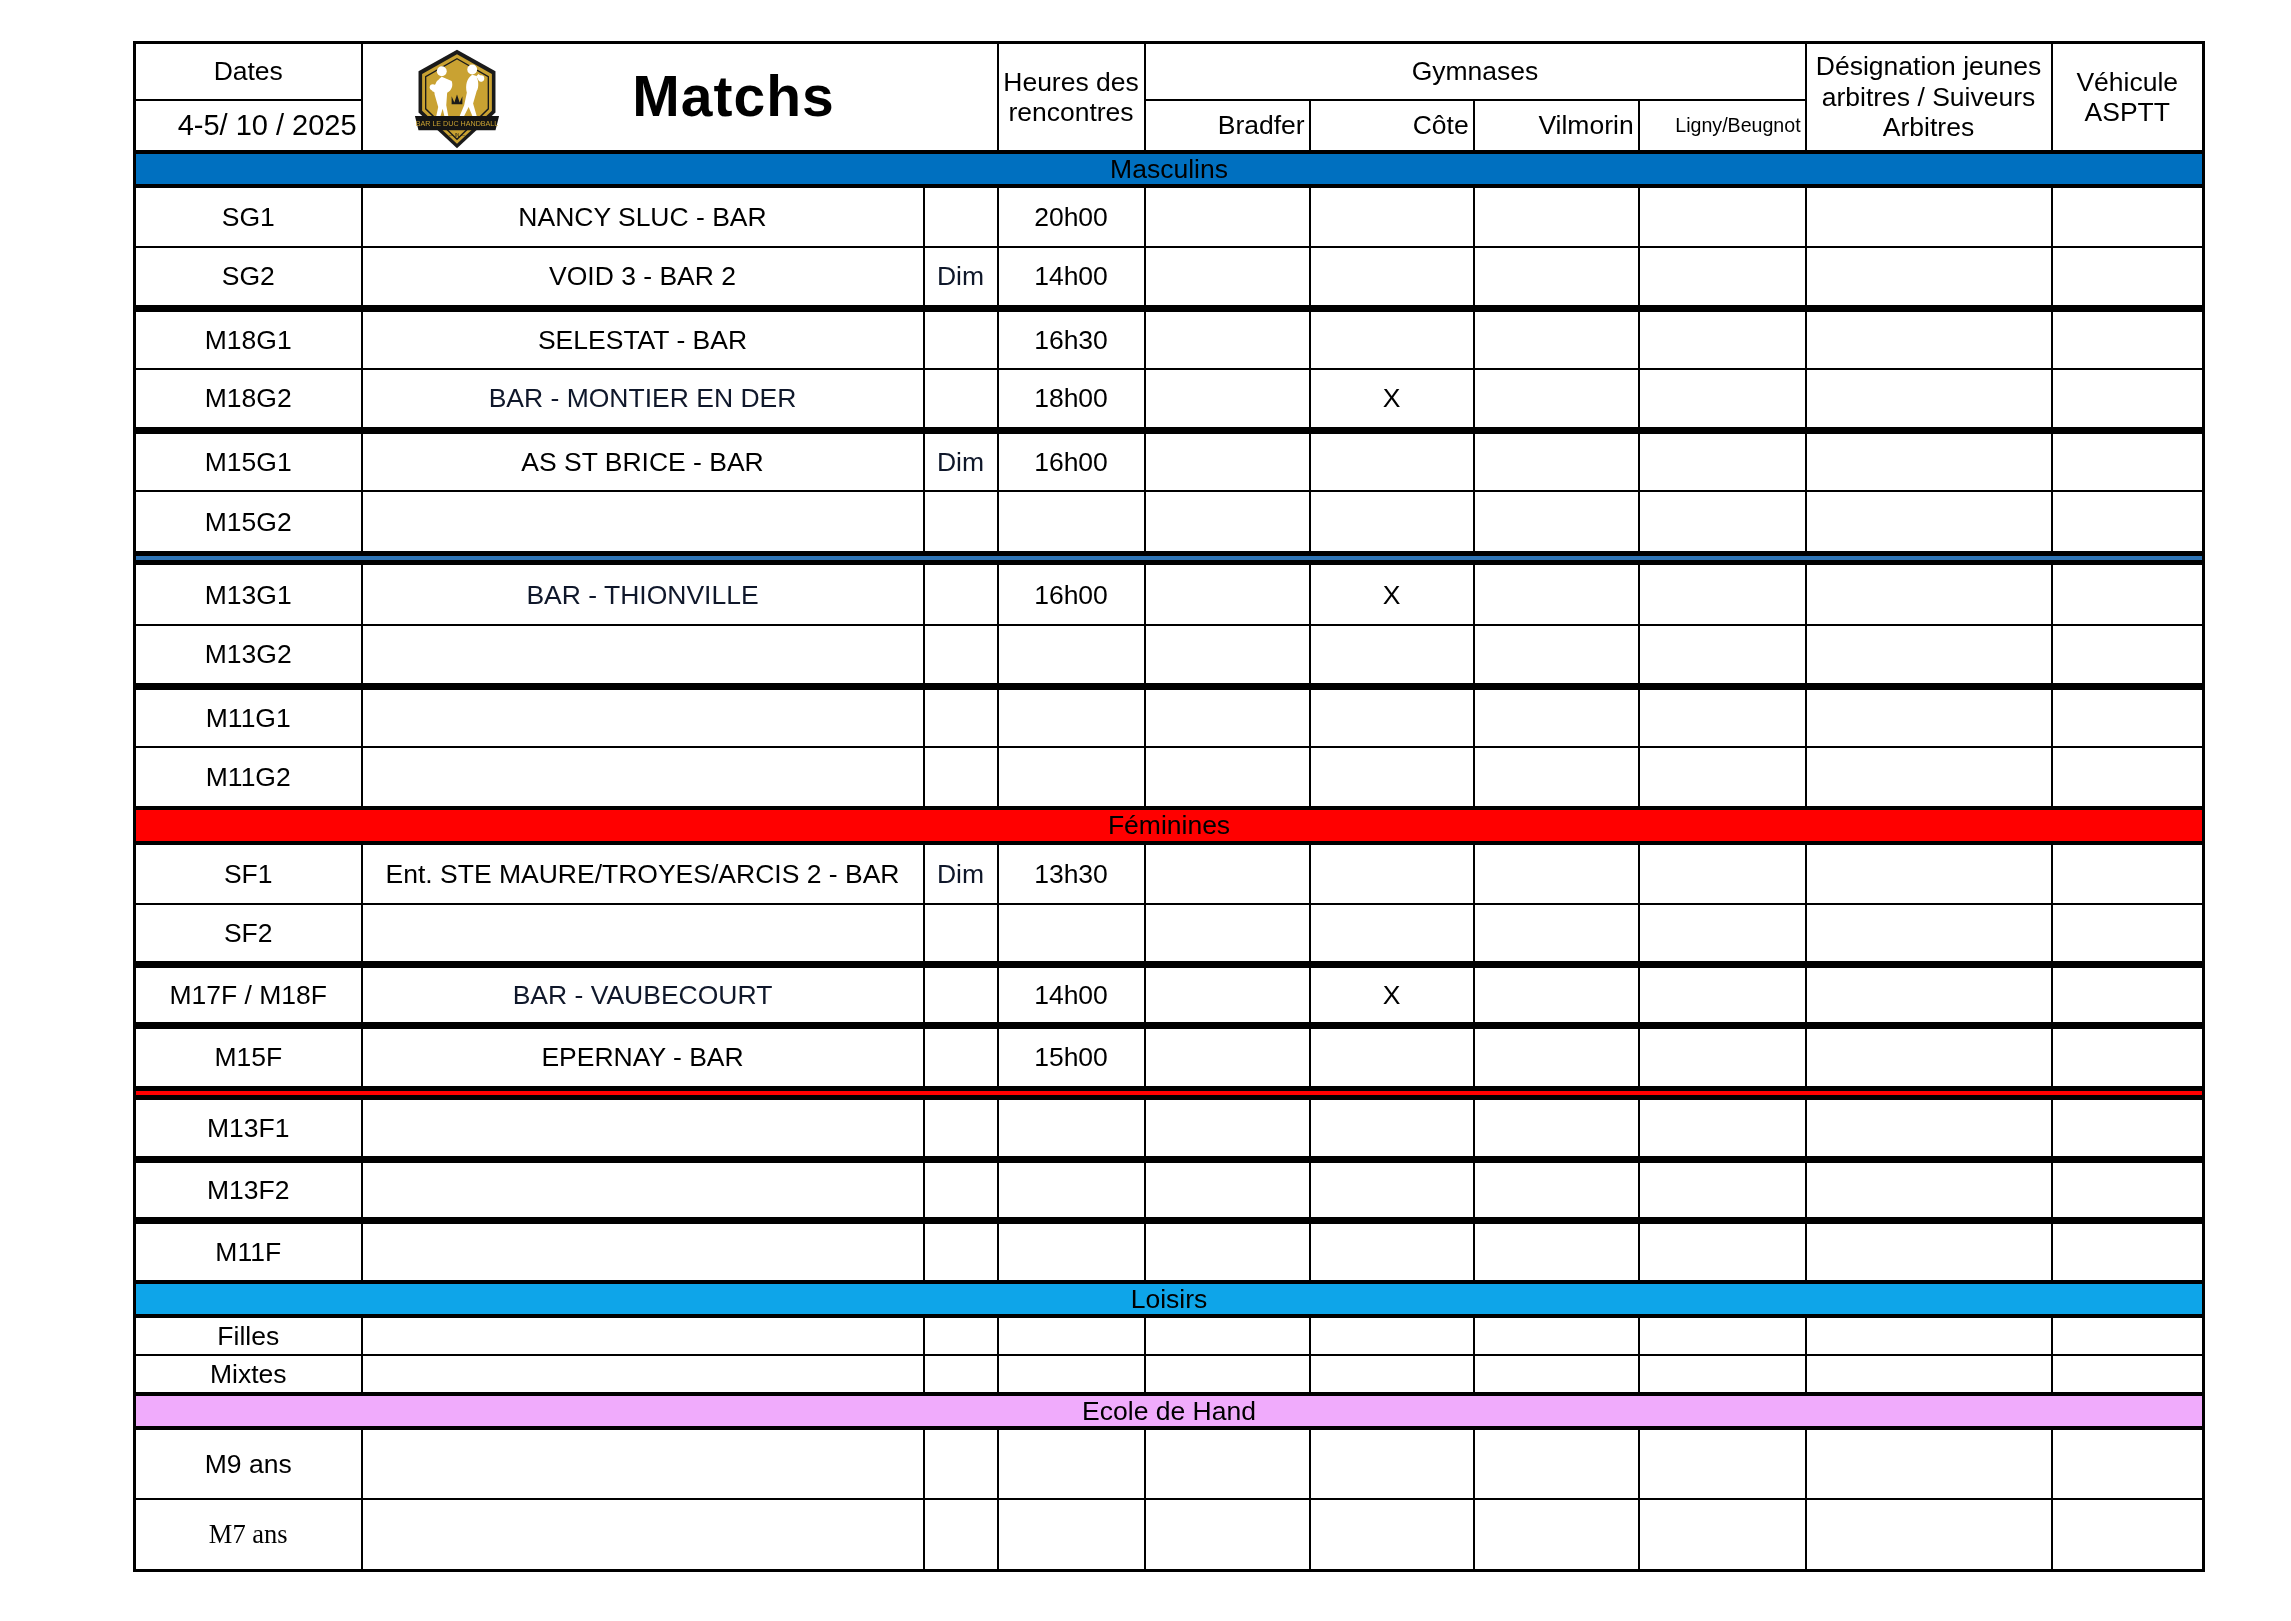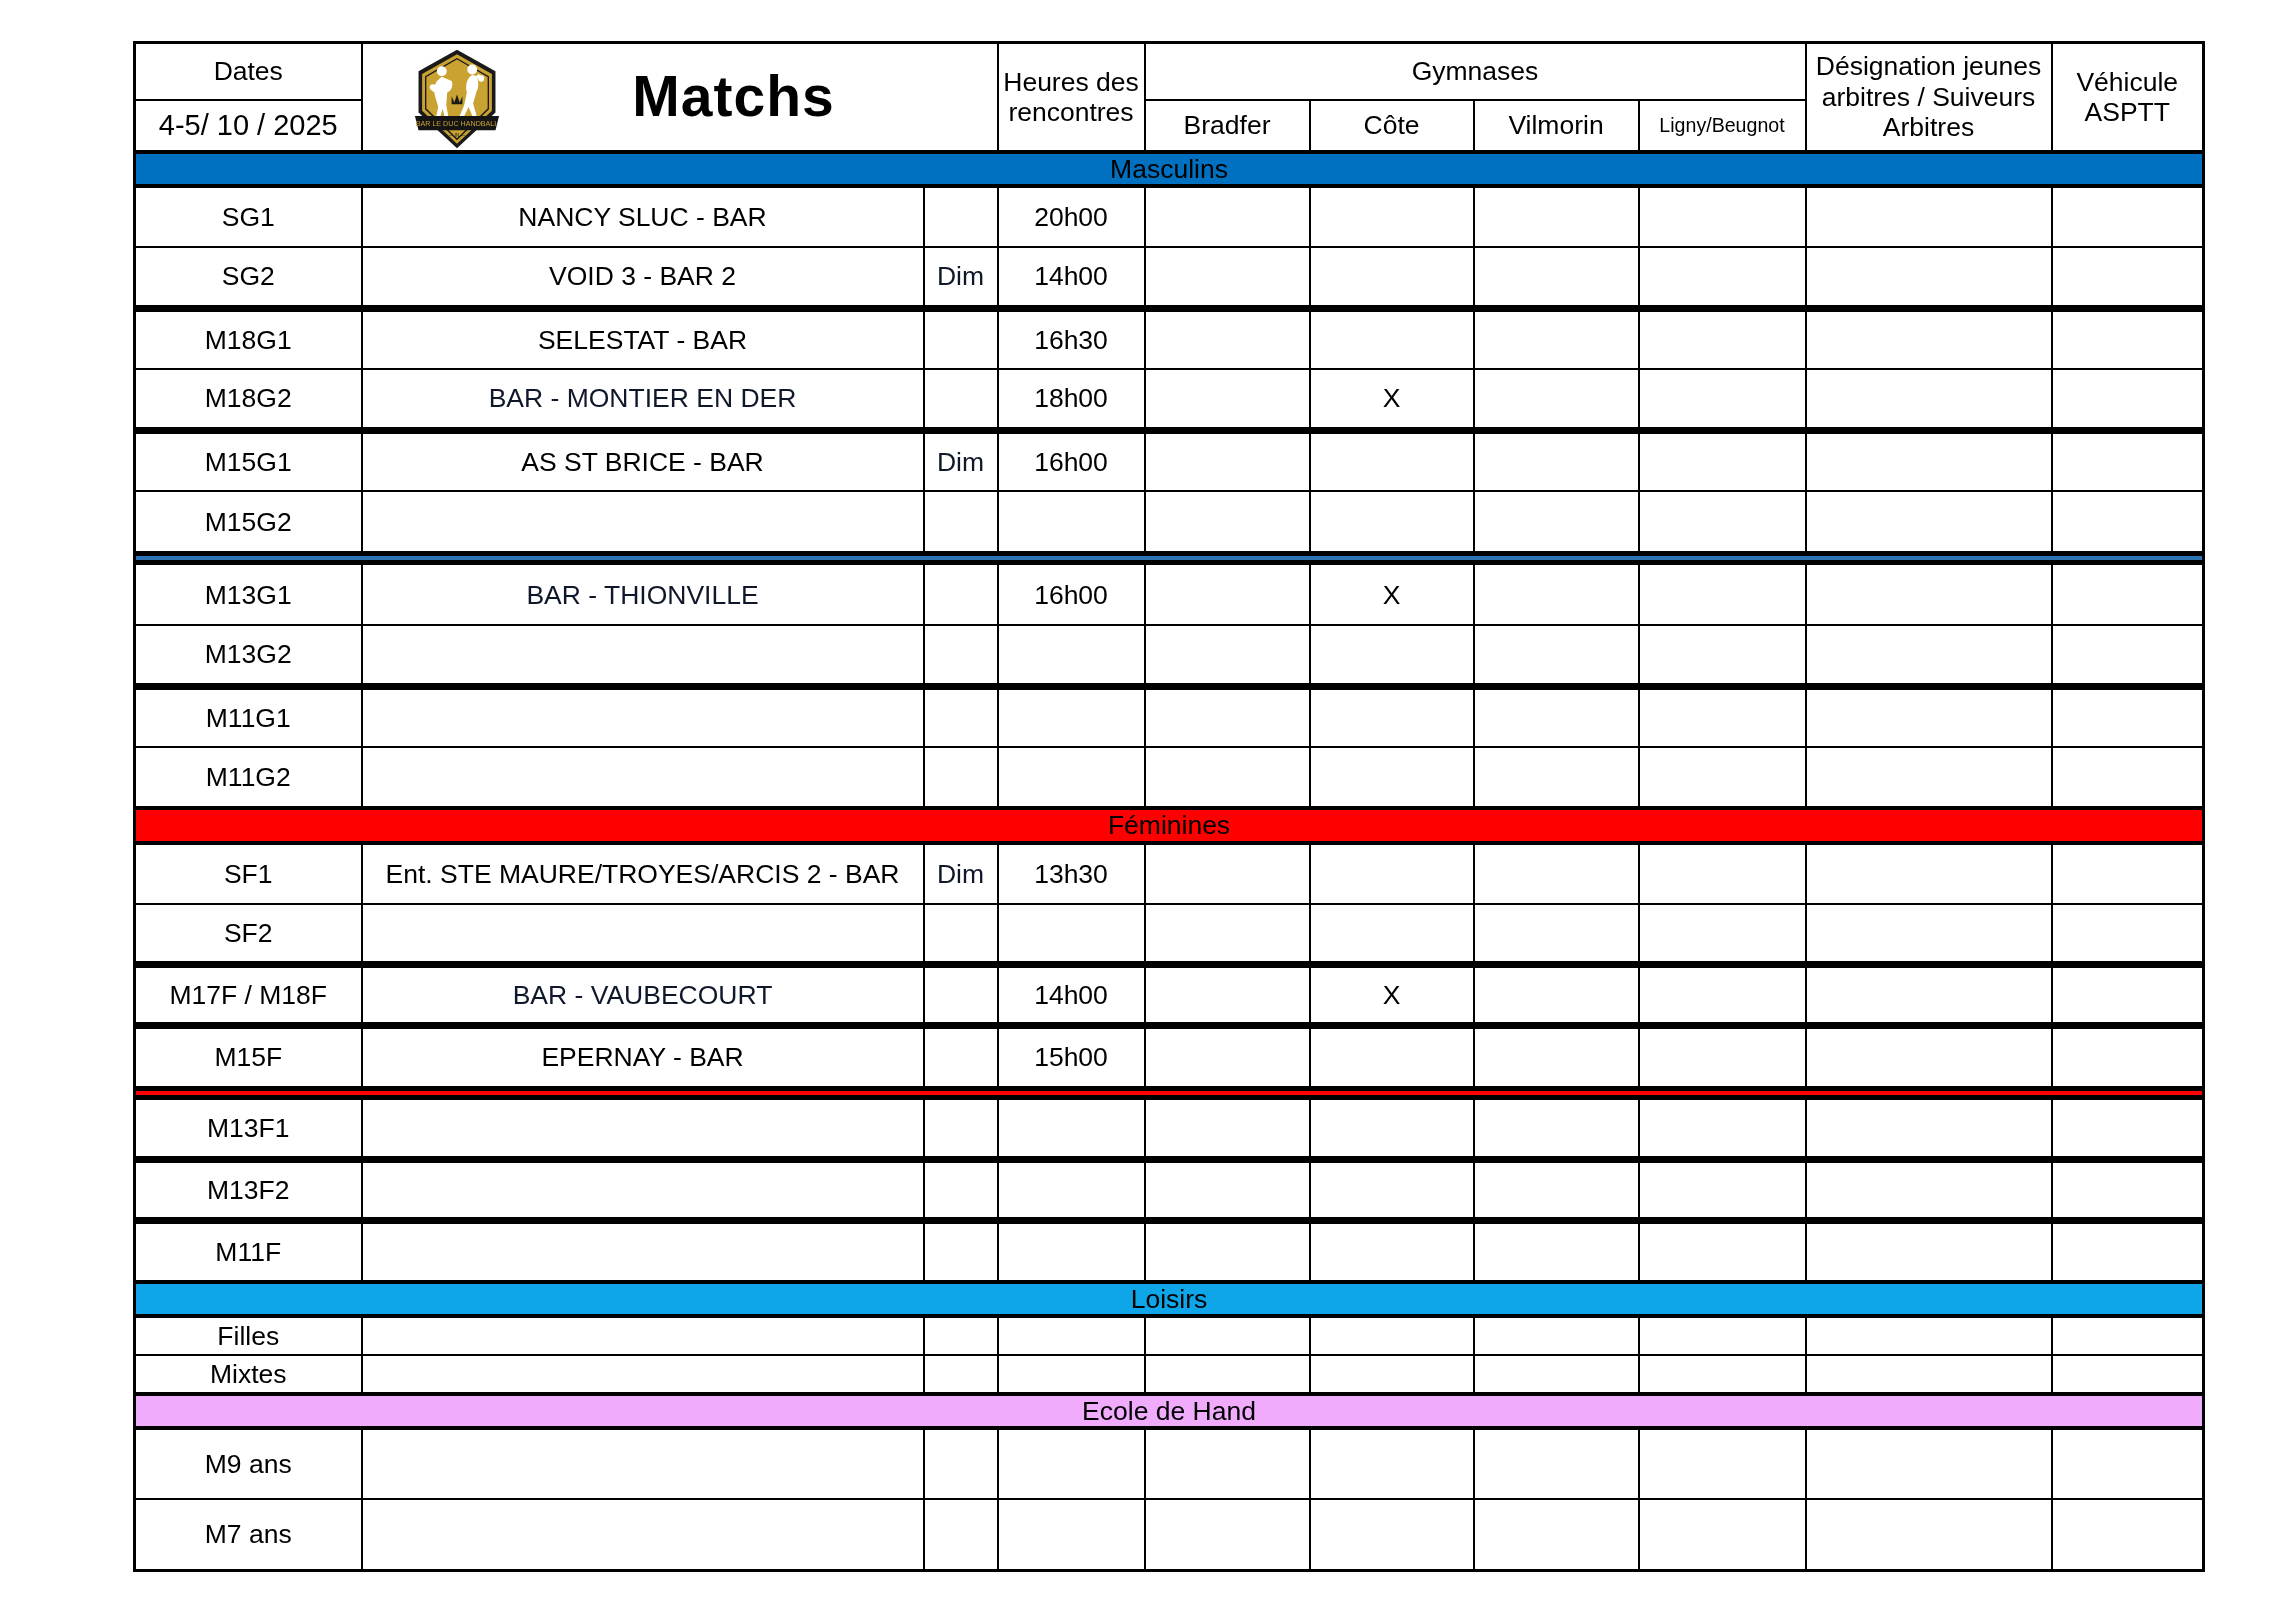--- a/index.html
+++ b/index.html
@@ -15,21 +15,21 @@
     border:3.9px solid #000;
   }
   td{
     border:2.9px solid #000;
     text-align:center;vertical-align:middle;
     font-size:26.5px;line-height:1.15;
     padding:0 3.9px;overflow:hidden;white-space:nowrap;
   }
   td.wrap{white-space:normal;}
   tr.hr1 td{height:55px;}
-  tr.hr2 td{height:49px;}
+  tr.hr2 td{height:49px;text-align:right;}
   td.matchs-head{position:relative;white-space:normal;}
   .matchs-title{
     font-size:57px;font-weight:bold;letter-spacing:1px;
     display:inline-block;padding-left:108px;
   }
   .logo{
     position:absolute;left:43px;top:3.9px;height:102px;width:102px;
   }
   td.date-cell{font-size:29px;}
   td.small{font-size:19.6px;}
@@ -352,21 +352,21 @@
         <td class="match-cell"></td>
         <td class="redtext"></td>
         <td class=""></td>
         <td class=""></td>
         <td class=""></td>
         <td class=""></td>
         <td class=""></td>
         <td class=""></td>
         <td class=""></td>
       </tr>
-      <tr style="height: 71px;">
+      <tr style="height: 71px; font-family: Liberation Serif, serif;">
         <td class="bnone">M7 ans</td>
         <td class="match-cell bnone"></td>
         <td class="redtext bnone"></td>
         <td class="bnone"></td>
         <td class="bnone"></td>
         <td class="bnone"></td>
         <td class="bnone"></td>
         <td class="bnone"></td>
         <td class="bnone"></td>
         <td class="bnone"></td>

